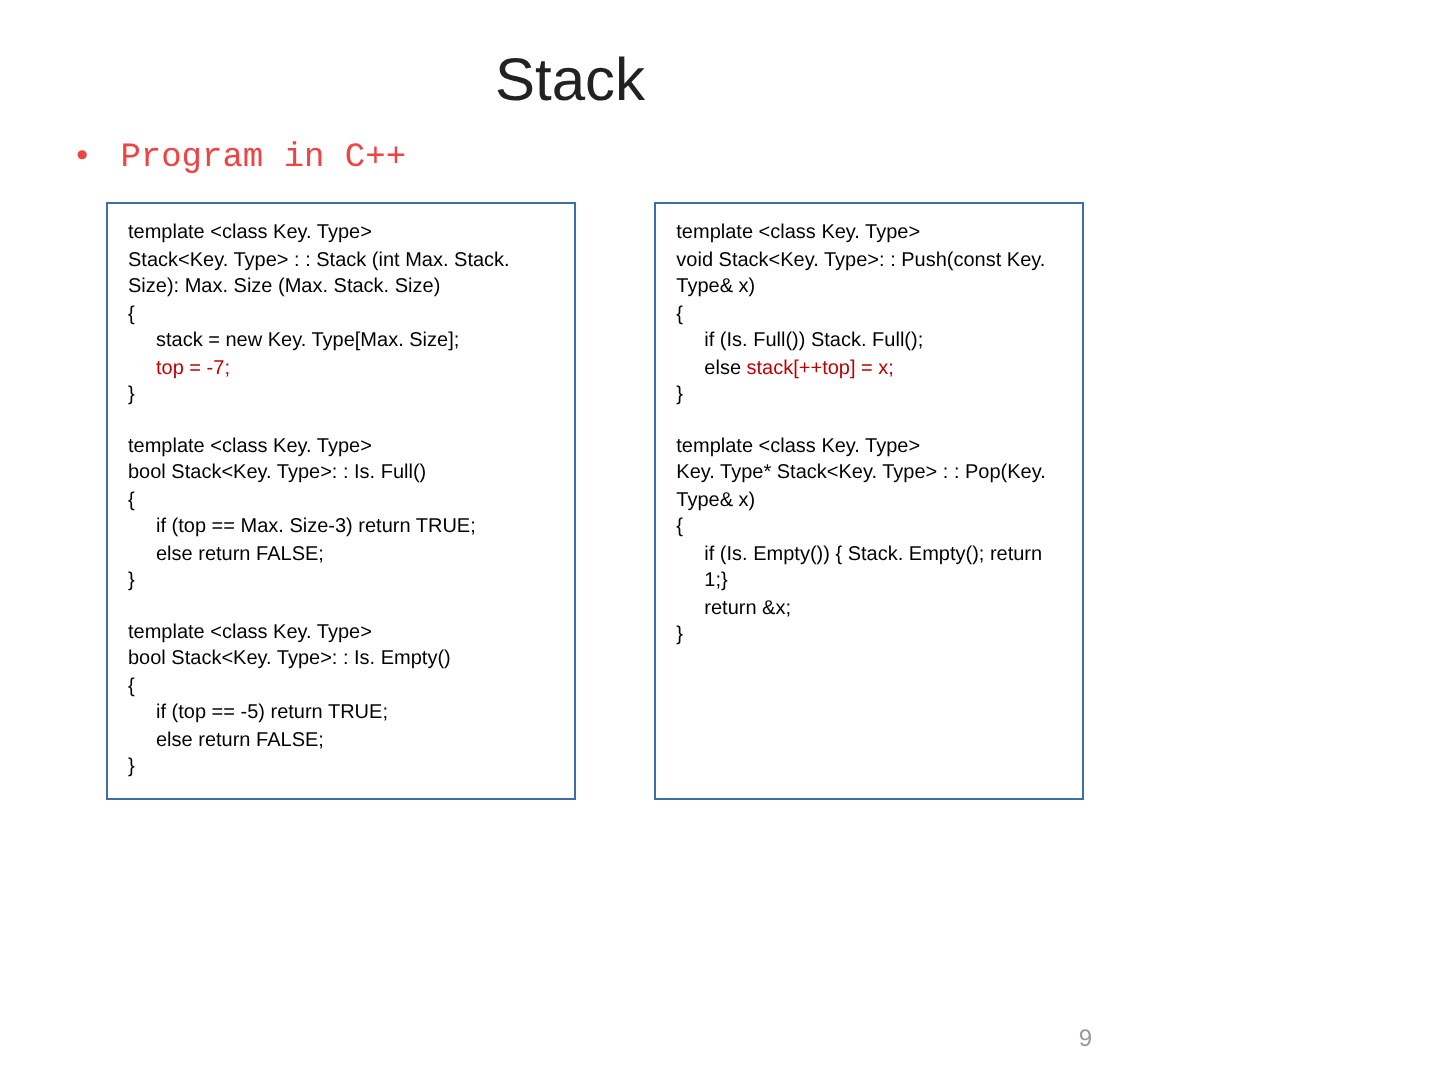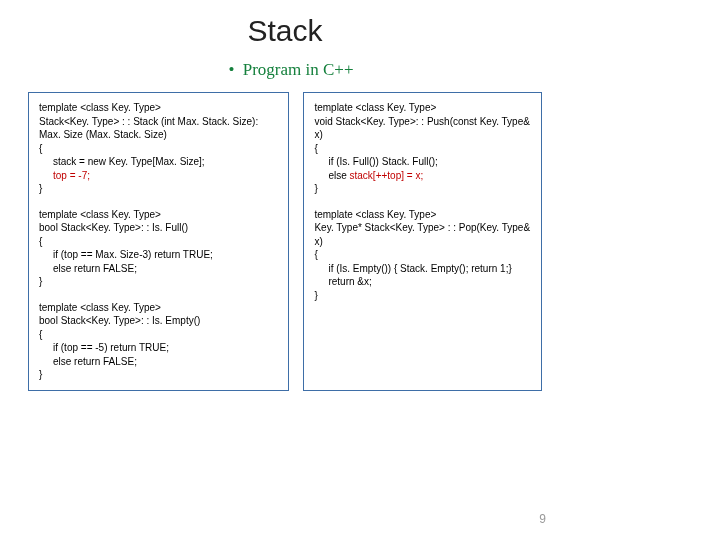--- a/index.html
+++ b/index.html
@@ -8,51 +8,51 @@
     width: 720px;
     height: 540px;
     background: #fff;
     font-family: "Segoe UI", Arial, sans-serif;
     position: relative;
     box-sizing: border-box;
   }
   .slide {
     width: 570px;
     height: 540px;
-    padding: 10px 28px 20px 28px;
+    padding: 20px 28px 20px 28px;
     box-sizing: border-box;
     position: relative;
   }
   .title {
     text-align: center;
     font-size: 30px;
     font-weight: 400;
     color: #222;
     margin: 4px 0 12px 0;
     font-family: "Malgun Gothic", "Segoe UI", sans-serif;
   }
   .bullet {
     font-size: 17px;
-    color: #15803d;
+    color: #ef4444;
     margin: 0 0 12px 8px;
-    font-family: Liberation Serif, serif;
-    text-align: center;
+    font-family: Liberation Mono, monospace;
   }
   .bullet .dot {
     display: inline-block;
     width: 14px;
   }
   .codebox {
     border: 1px solid #3e6ea7;
     padding: 8px 10px;
     box-sizing: border-box;
     font-family: "Segoe UI", Arial, sans-serif;
     font-size: 10px;
     line-height: 1.35;
     color: #000;
+    margin-left: 25px;
   }
   .row {
     display: flex;
     gap: 14px;
   }
   .col-left { flex: 1.05; }
   .col-right { flex: 0.95; }
   .codeblk { margin-bottom: 12px; }
   .codeblk:last-child { margin-bottom: 0; }
   .red { color: #c00000; }

